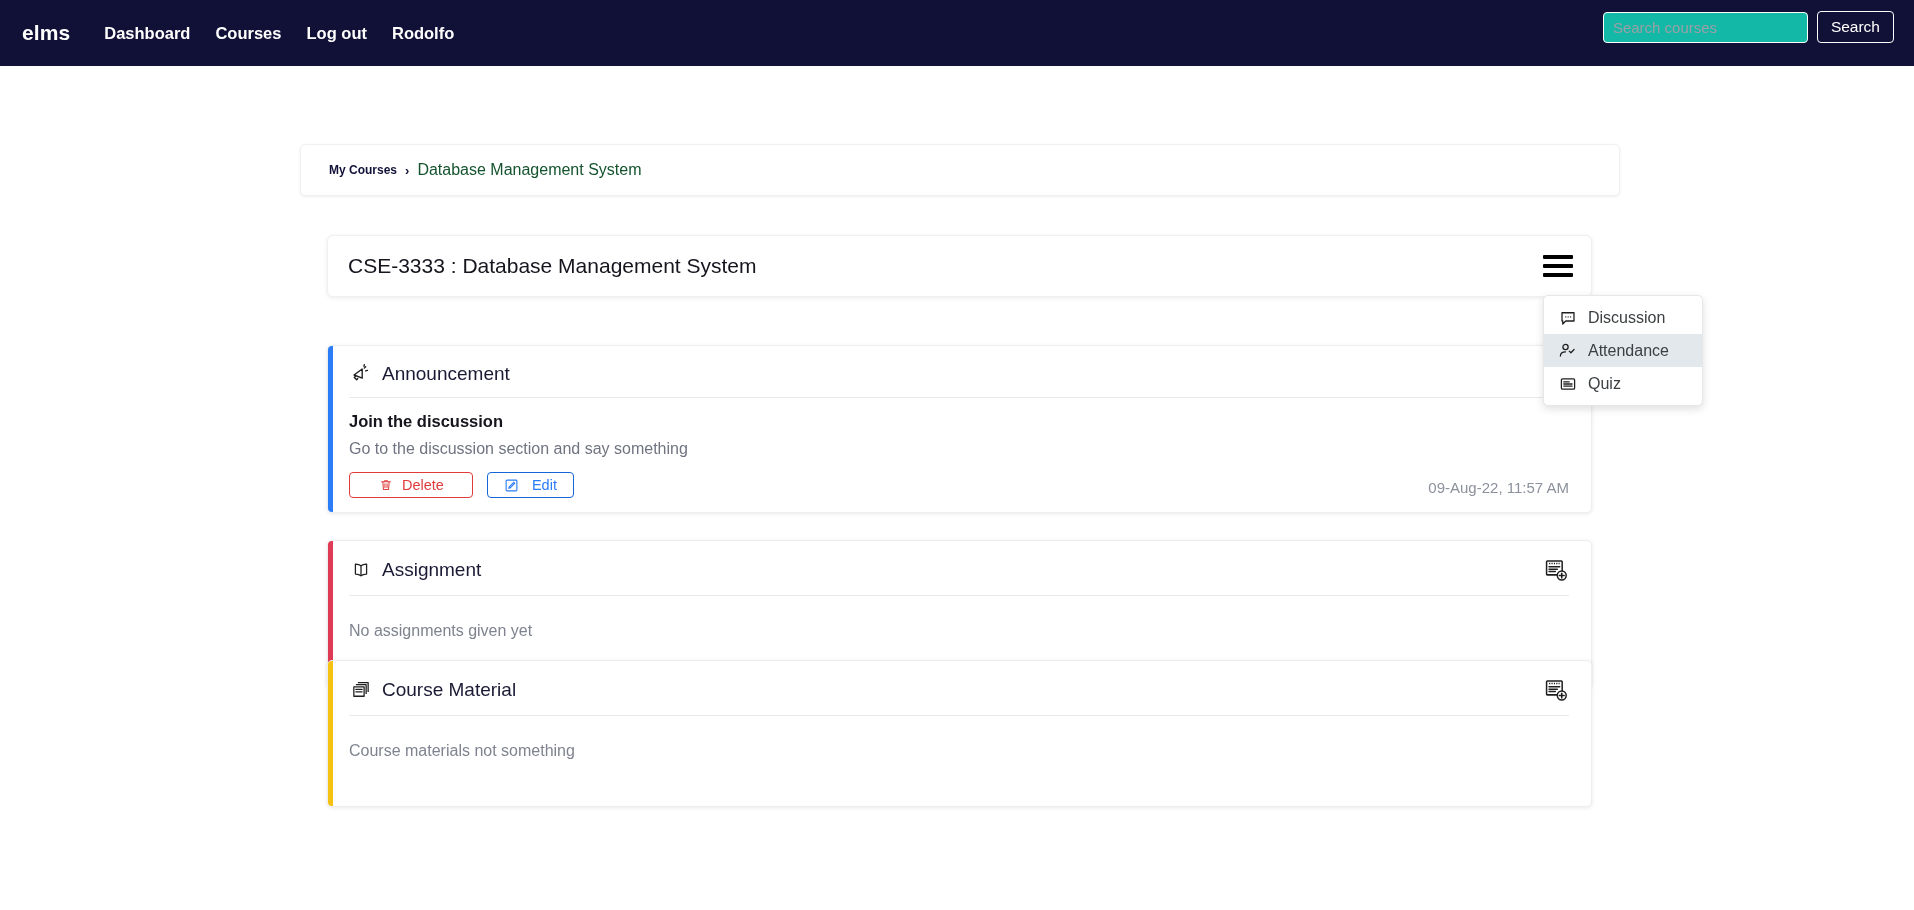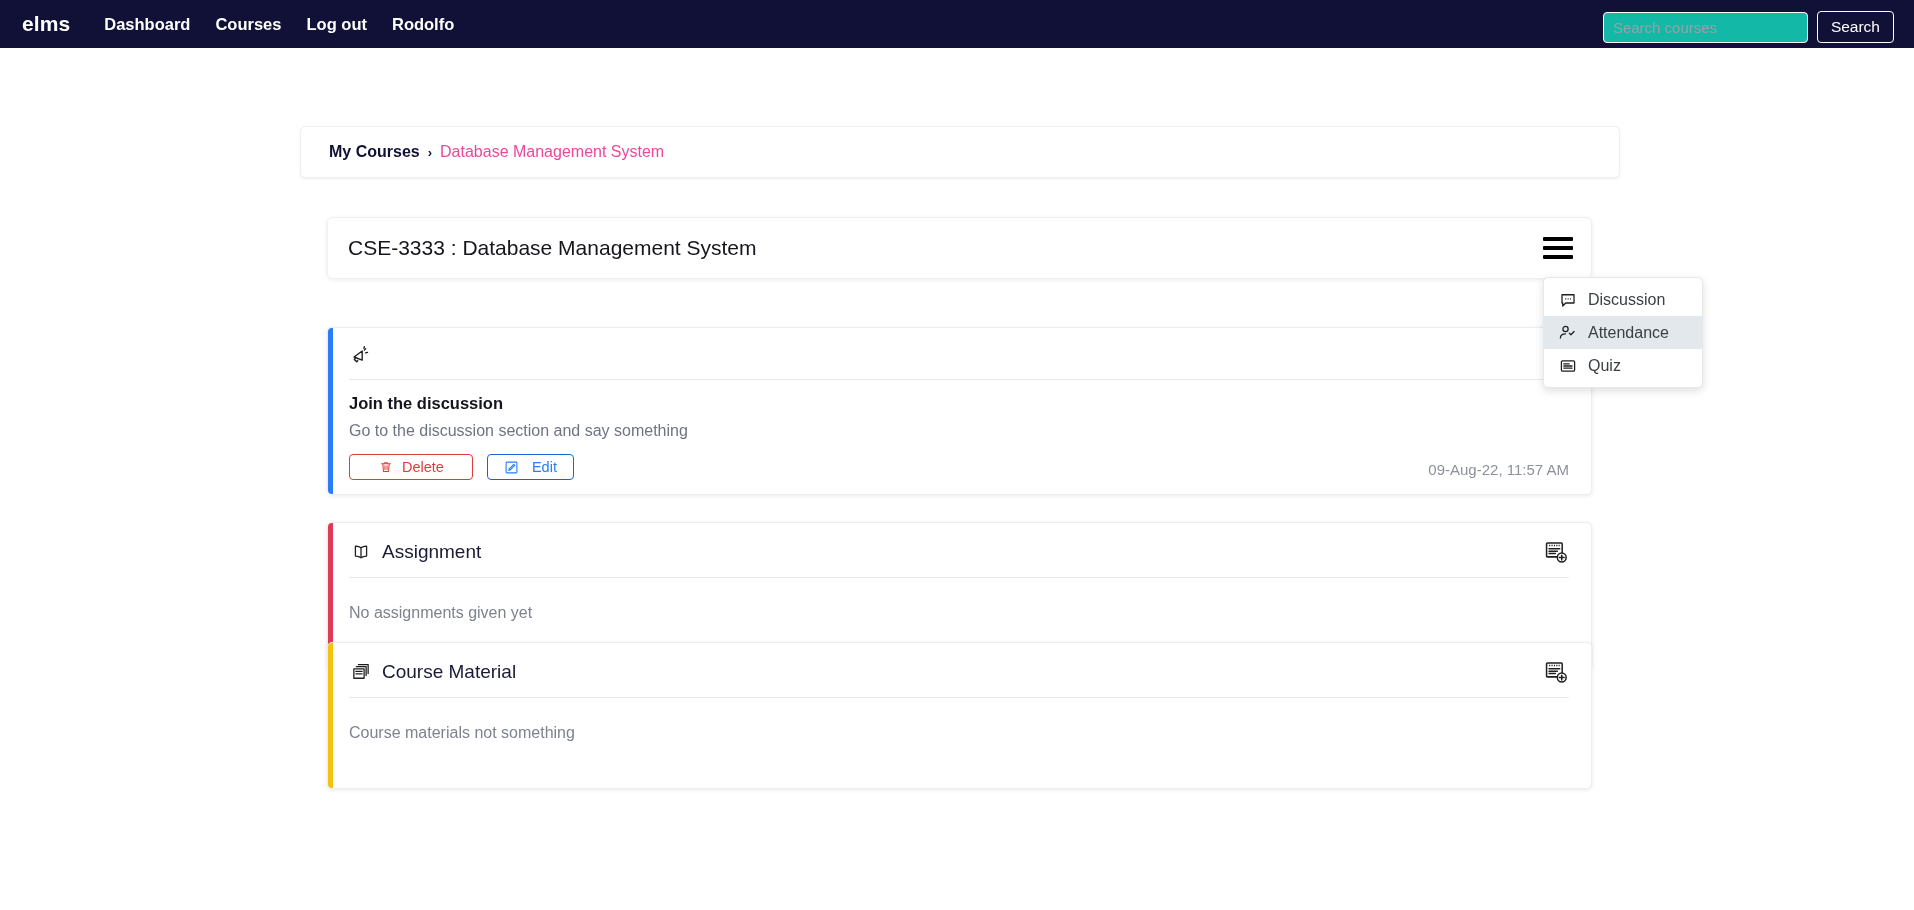--- a/index.html
+++ b/index.html
@@ -8,21 +8,21 @@
     margin: 0; padding: 0;
     width: 1914px; height: 910px;
     background: #ffffff;
     font-family: "Liberation Sans", sans-serif;
     -webkit-font-smoothing: antialiased;
   }
 
   
   .navbar {
     position: relative;
-    height: 48px;
+    height: 66px;
     background: #111138;
     display: flex;
     align-items: center;
     padding: 0 22px 0 22px;
   }
   .brand {
     color: #ffffff;
     font-size: 21px;
     font-weight: 700;
     letter-spacing: .1px;
@@ -84,32 +84,32 @@
     background: #ffffff;
     border: 1px solid #f0f0f2;
     border-radius: 5px;
     box-shadow: 0 1px 3px rgba(0,0,0,0.07);
     display: flex;
     align-items: center;
     padding-left: 28px;
   }
   .crumb-active {
     color: #111138;
-    font-size: 16px;
+    font-size: 12px;
     font-weight: 700;
     cursor: pointer;
   }
   .crumb-sep {
     color: #111138;
     font-size: 13px;
     font-weight: 700;
     margin: 0 8px;
   }
   .crumb-current {
-    color: #ec4899;
+    color: #14532d;
     font-size: 16px;
   }
 
   
   .course-card {
     position: absolute;
     left: 327px;
     top: 169px;
     width: 1265px;
     height: 62px;
@@ -339,20 +339,21 @@
       <div class="sec-head">
         <span class="sec-icon">
           <svg width="22" height="22" viewBox="0 0 24 24" fill="none" stroke="currentColor" stroke-width="1.5">
             <path d="M4.4 13.1l8.9-6.5v9.9l-8.9-3.4z" stroke-linejoin="round"></path>
             <path d="M6.2 14.2l-1.5 1.5 2.6 2.6 1.6-1.6" stroke-linejoin="round"></path>
             <line x1="15.6" y1="5.6" x2="17.1" y2="4.1" stroke-linecap="round"></line>
             <line x1="17" y1="8.6" x2="19.1" y2="8.1" stroke-linecap="round"></line>
             <line x1="15.2" y1="3.6" x2="15.6" y2="1.9" stroke-linecap="round"></line>
           </svg>
         </span>
+        <div class="sec-title">Announcement</div>
       </div>
       <div class="divider"></div>
       <div class="ann-body">
         <p class="ann-title">Join the discussion</p>
         <p class="ann-text">Go to the discussion section and say something</p>
         <div class="btn-row">
           <button class="btn btn-delete">
             <span class="btn-ico">
               <svg width="14" height="14" viewBox="0 0 24 24" fill="none" stroke="currentColor" stroke-width="1.8">
                 <path d="M4.5 6.5h15" stroke-linecap="round"></path>

